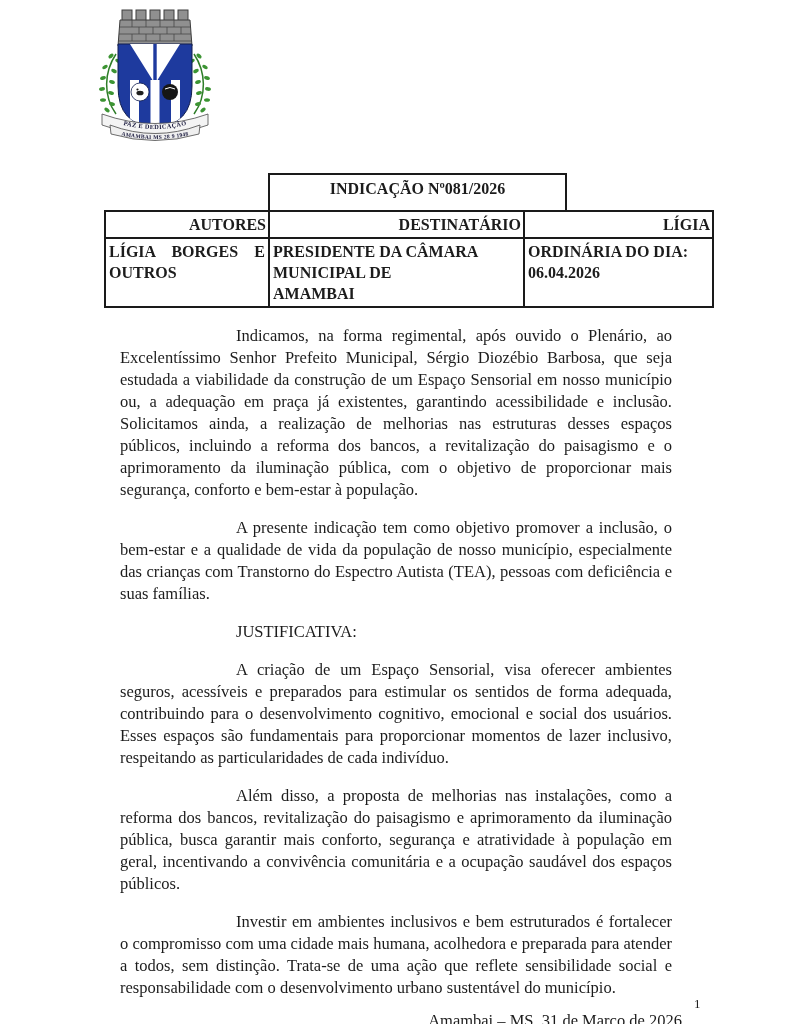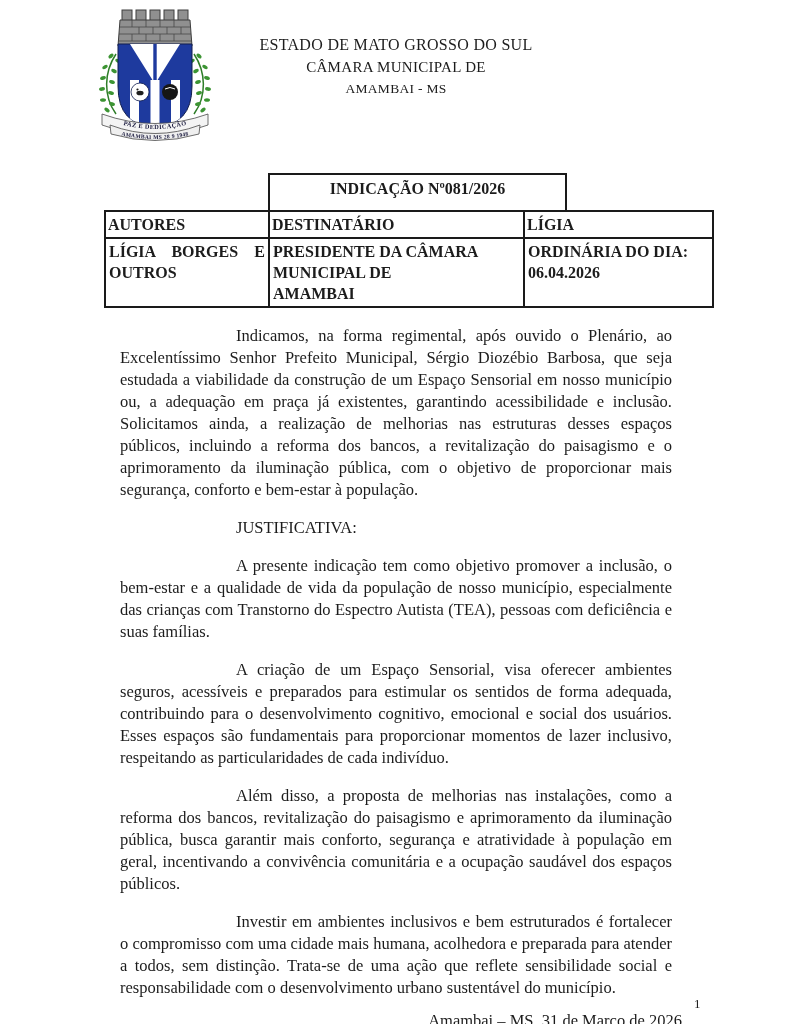--- a/index.html
+++ b/index.html
@@ -30,21 +30,21 @@
   }
   table.idgrid{
     width:608px;border-collapse:collapse;table-layout:fixed;
     font-size:16px;
   }
   table.idgrid th,table.idgrid td{
     border:2px solid #1a1a1a;box-sizing:border-box;
     font-weight:bold;line-height:21px;
   }
   col.c1{width:164px;} col.c2{width:255px;} col.c3{width:189px;}
-  table.idgrid th{height:27px;text-align:left;padding:1px 2px;}
+  table.idgrid th{height:27px;text-align:right;padding:1px 2px;}
   table.idgrid td{height:69px;vertical-align:top;padding:2px 3px;}
   td.autores{
     text-align:justify;text-align-last:justify;
     white-space:pre-line;padding-left:2px;
   }
   td.centered{text-align:left;white-space:pre-line;}
   
   .doc-body{
     position:absolute;left:104px;top:309px;width:584px;
     font-size:16.5px;line-height:22px;text-align:justify;
@@ -153,25 +153,20 @@
         <text font-size="6.3" font-weight="bold" fill="#1a1a3e" letter-spacing="0.4">
           <textPath href="#ribbonTextPath1" startOffset="50%" text-anchor="middle">PAZ E DEDICAÇÃO</textPath>
         </text>
         <text font-size="5.6" font-weight="bold" fill="#1a1a3e" letter-spacing="0.3">
           <textPath href="#ribbonTextPath2" startOffset="50%" text-anchor="middle">AMAMBAI  MS  28 9 1948</textPath>
         </text>
       </g>
     </svg>
   </div>
 
-  <div class="header-text">
-    <div class="h1">ESTADO DE MATO GROSSO DO SUL</div>
-    <div class="h2">CÂMARA MUNICIPAL DE</div>
-    <div class="h3">AMAMBAI  -  MS</div>
-  </div>
 
   <section class="idtable">
     <div class="doc-number-box">INDICAÇÃO Nº081/2026</div>
     <table class="idgrid">
       <colgroup>
           <col class="c1">
           <col class="c2">
           <col class="c3">
         </colgroup>
       <thead>
@@ -190,22 +185,22 @@
 AMAMBAI</td>
           <td class="centered">ORDINÁRIA DO DIA:
 06.04.2026</td>
         </tr>
       </tbody>
     </table>
   </section>
 
   <main class="doc-body">
     <p>Indicamos, na forma regimental, após ouvido o Plenário, ao Excelentíssimo Senhor Prefeito Municipal, Sérgio Diozébio Barbosa, que seja estudada a viabilidade da construção de um Espaço Sensorial em nosso município ou, a adequação em praça já existentes, garantindo acessibilidade e inclusão. Solicitamos ainda, a realização de melhorias nas estruturas desses espaços públicos, incluindo a reforma dos bancos, a revitalização do paisagismo e o aprimoramento da iluminação pública, com o objetivo de proporcionar mais segurança, conforto e bem-estar à população.</p>
+    <p>A presente indicação tem como objetivo promover a inclusão, o bem-estar e a qualidade de vida da população de nosso município, especialmente das crianças com Transtorno do Espectro Autista (TEA), pessoas com deficiência e suas famílias.</p>
     <p>JUSTIFICATIVA:</p>
-    <p>A presente indicação tem como objetivo promover a inclusão, o bem-estar e a qualidade de vida da população de nosso município, especialmente das crianças com Transtorno do Espectro Autista (TEA), pessoas com deficiência e suas famílias.</p>
     <p>A criação de um Espaço Sensorial, visa oferecer ambientes seguros, acessíveis e preparados para estimular os sentidos de forma adequada, contribuindo para o desenvolvimento cognitivo, emocional e social dos usuários. Esses espaços são fundamentais para proporcionar momentos de lazer inclusivo, respeitando as particularidades de cada indivíduo.</p>
     <p>Além disso, a proposta de melhorias nas instalações, como a reforma dos bancos, revitalização do paisagismo e aprimoramento da iluminação pública, busca garantir mais conforto, segurança e atratividade à população em geral, incentivando a convivência comunitária e a ocupação saudável dos espaços públicos.</p>
     <p>Investir em ambientes inclusivos e bem estruturados é fortalecer o compromisso com uma cidade mais humana, acolhedora e preparada para atender a todos, sem distinção. Trata-se de uma ação que reflete sensibilidade social e responsabilidade com o desenvolvimento urbano sustentável do município.</p>
   </main>
 
   <div class="date-line">Amambai – MS, 31 de Março de 2026</div>
   <div class="page-number">1</div>
 
 </div>
 

